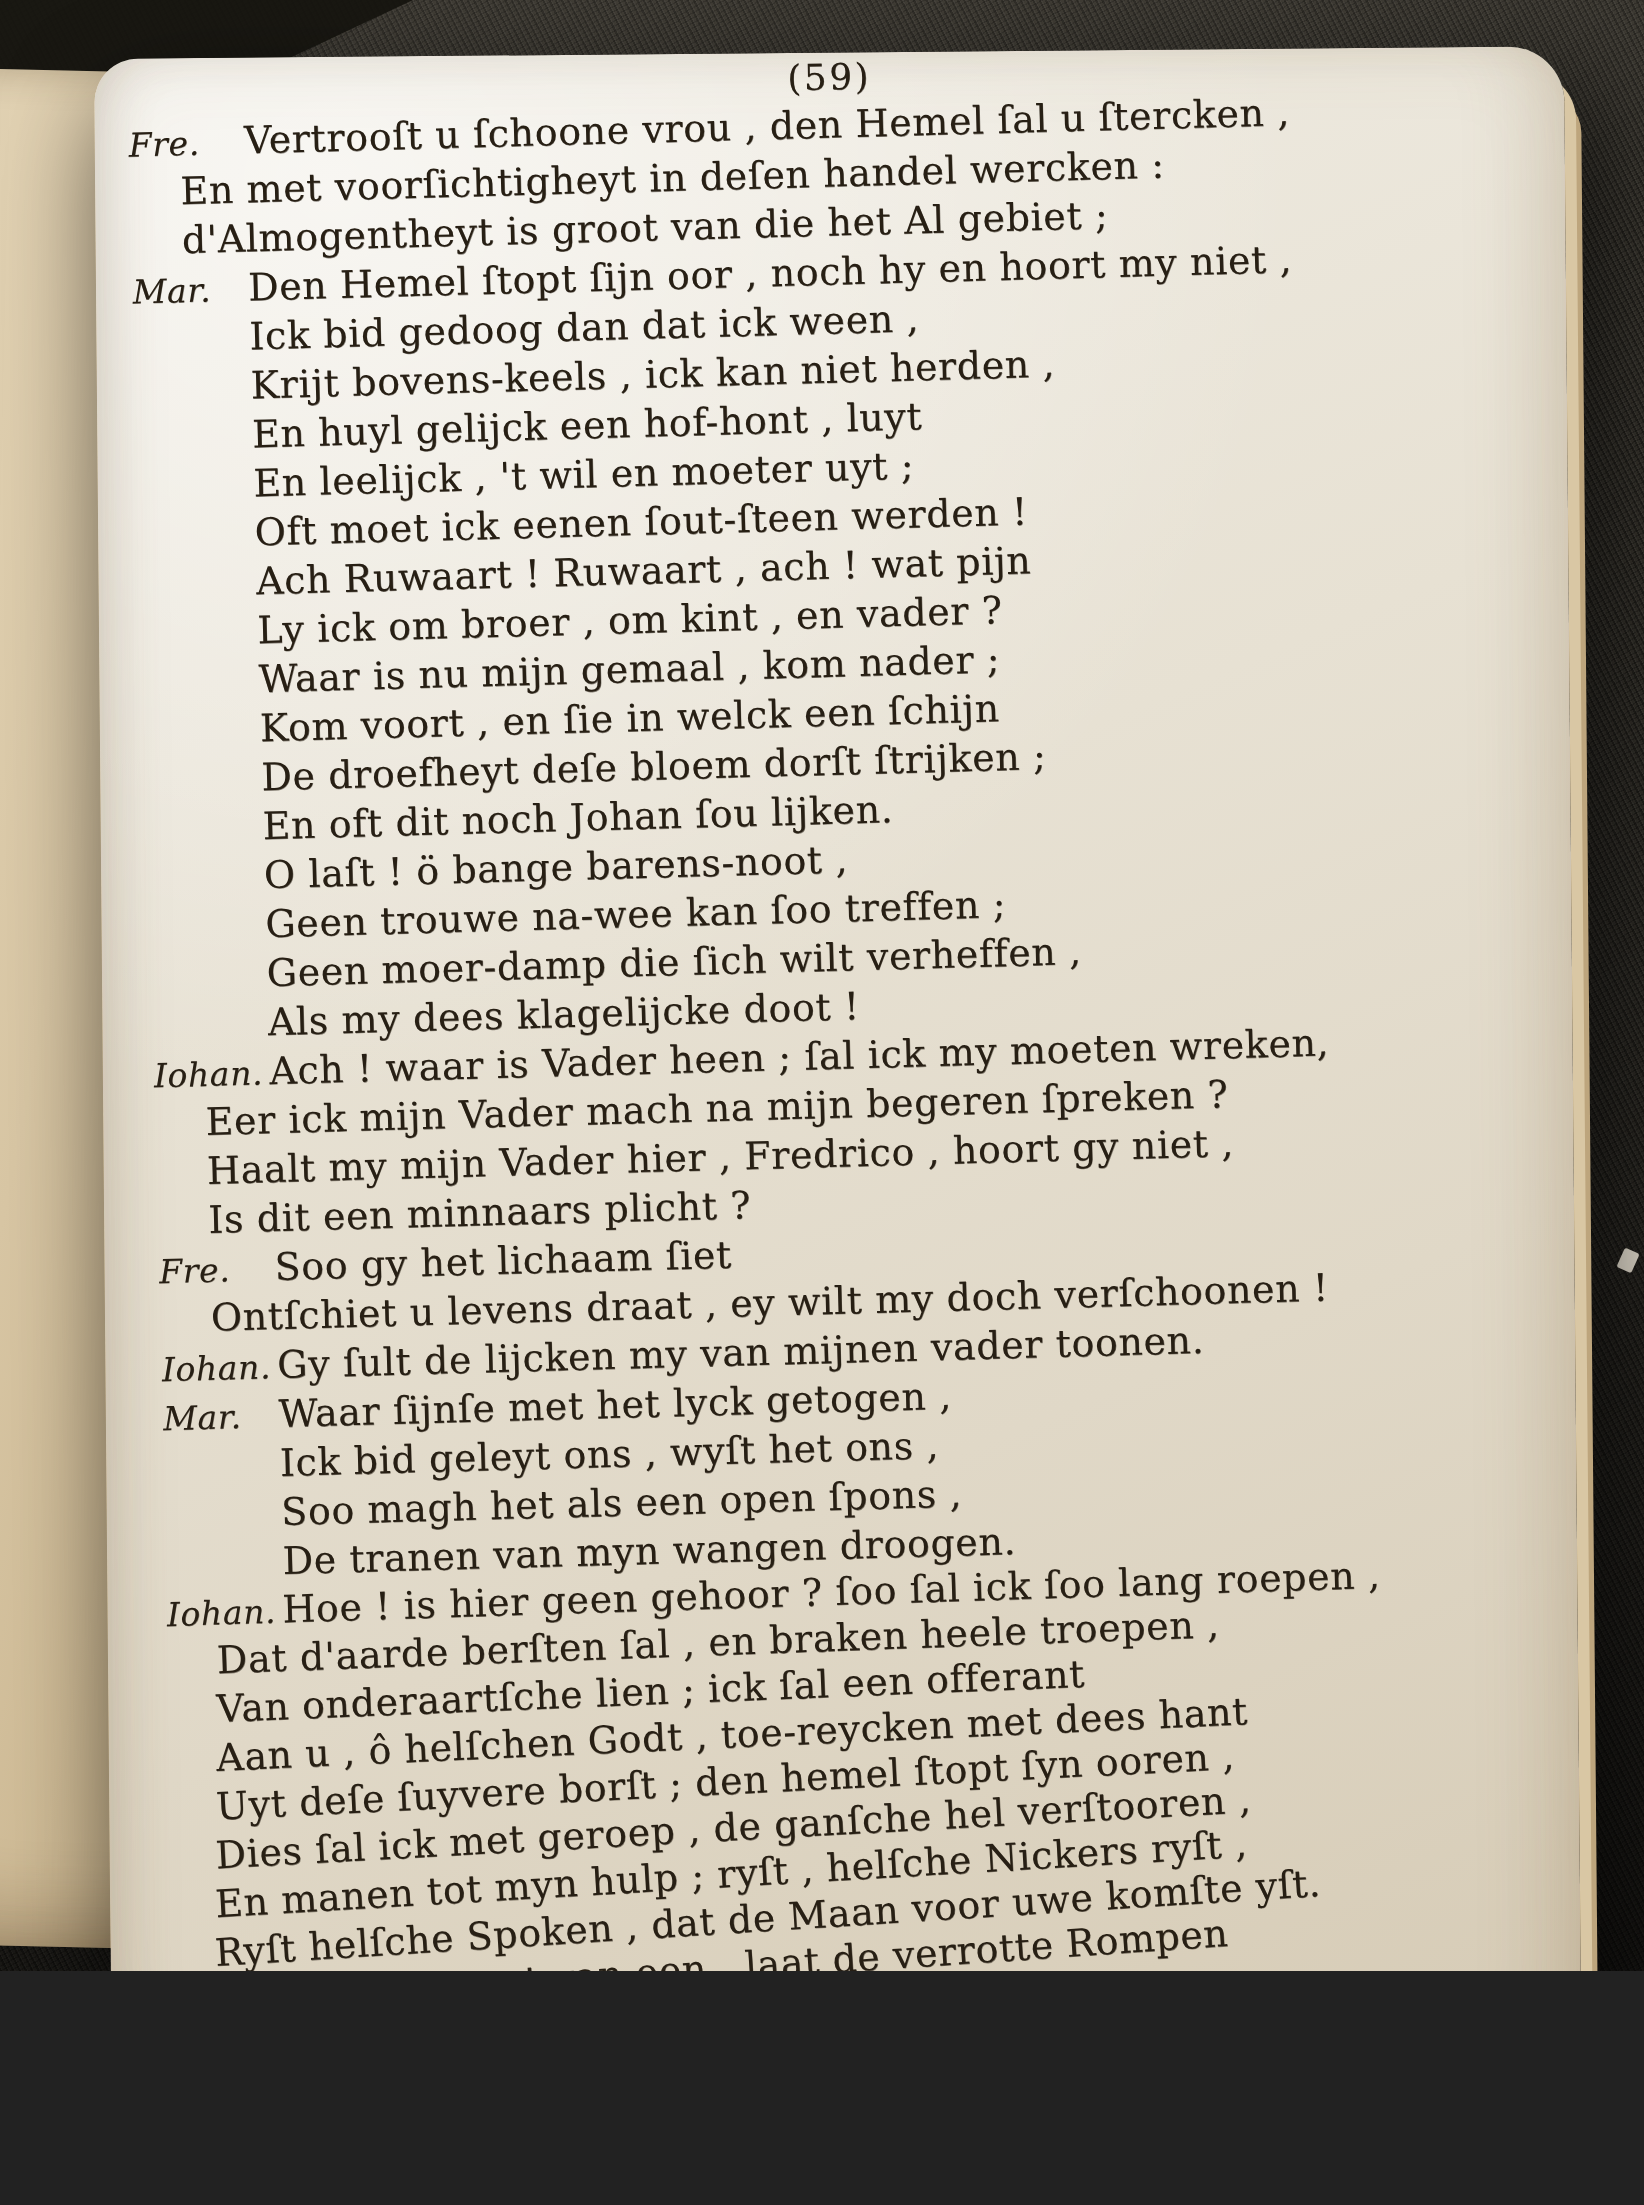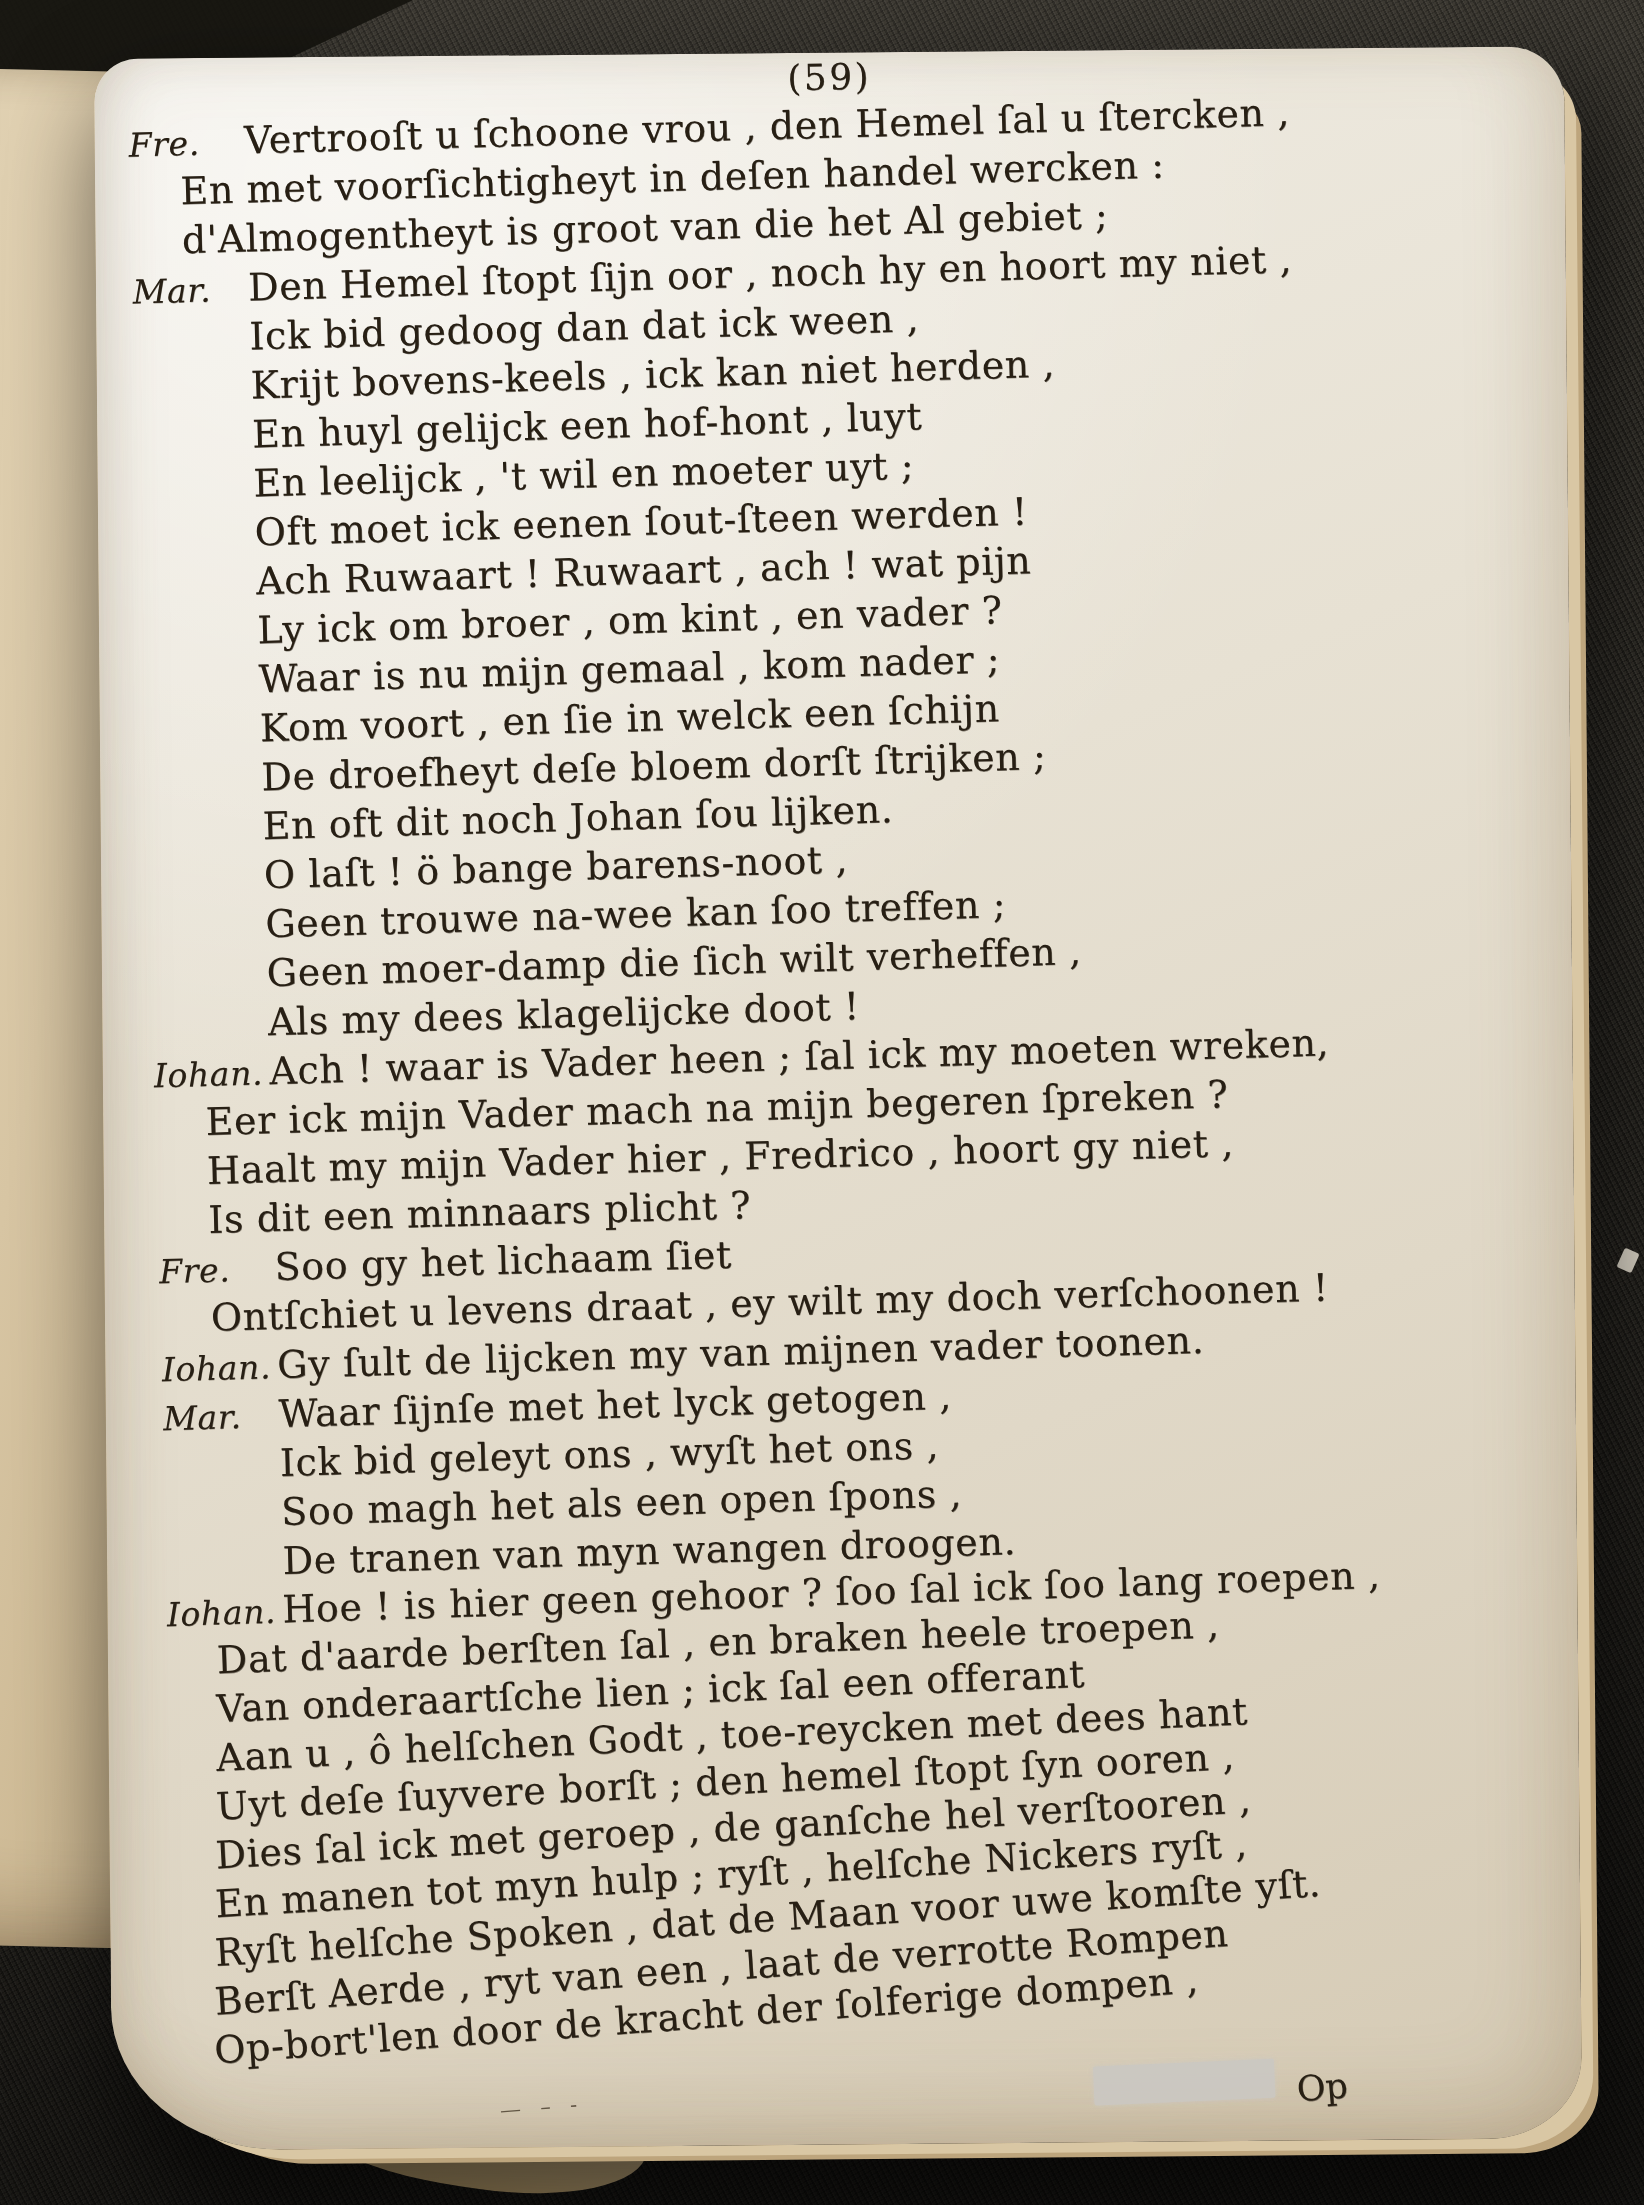--- a/index.html
+++ b/index.html
@@ -3,21 +3,21 @@
 <meta charset="utf-8">
 <style>
   :root{
     --ink:#271f14; --paper-hi:#f1eee6; --paper-mid:#e7e1d3; --paper-lo:#d5cab4;
     --ghost:#998b72; --fabric:#38352e; --fabric-dark:#16150f;
     --tan-hi:#e4d5b7; --tan-lo:#c3ad85; --redaction:#cbc8c2;
   }
   html,body{margin:0;padding:0;}
   body{background:#222; font-family:"DejaVu Serif","Liberation Serif",serif;}
   .scene{
-    position:relative; width:1645px; height:2205px; overflow:hidden;
+    position:relative; width:1645px; height:1971px; overflow:hidden;
     background-color:var(--fabric);
     background-image:
       linear-gradient(175deg, rgba(90,86,78,.25) 0%, rgba(0,0,0,0) 18%, rgba(0,0,0,.25) 62%, rgba(0,0,0,.62) 100%),
       repeating-linear-gradient(63deg, rgba(0,0,0,.30) 0 1.9px, rgba(255,255,255,.04) 1.9px 3.1px, rgba(0,0,0,0) 3.1px 5.6px),
       repeating-linear-gradient(-29deg, rgba(0,0,0,.22) 0 1.3px, rgba(0,0,0,0) 1.3px 4.4px);
   }
   .fabric-corner{
     position:absolute; left:0; top:0; width:413px; height:194px;
     background:var(--fabric-dark);
     clip-path:polygon(0 0,100% 0,0 100%);

